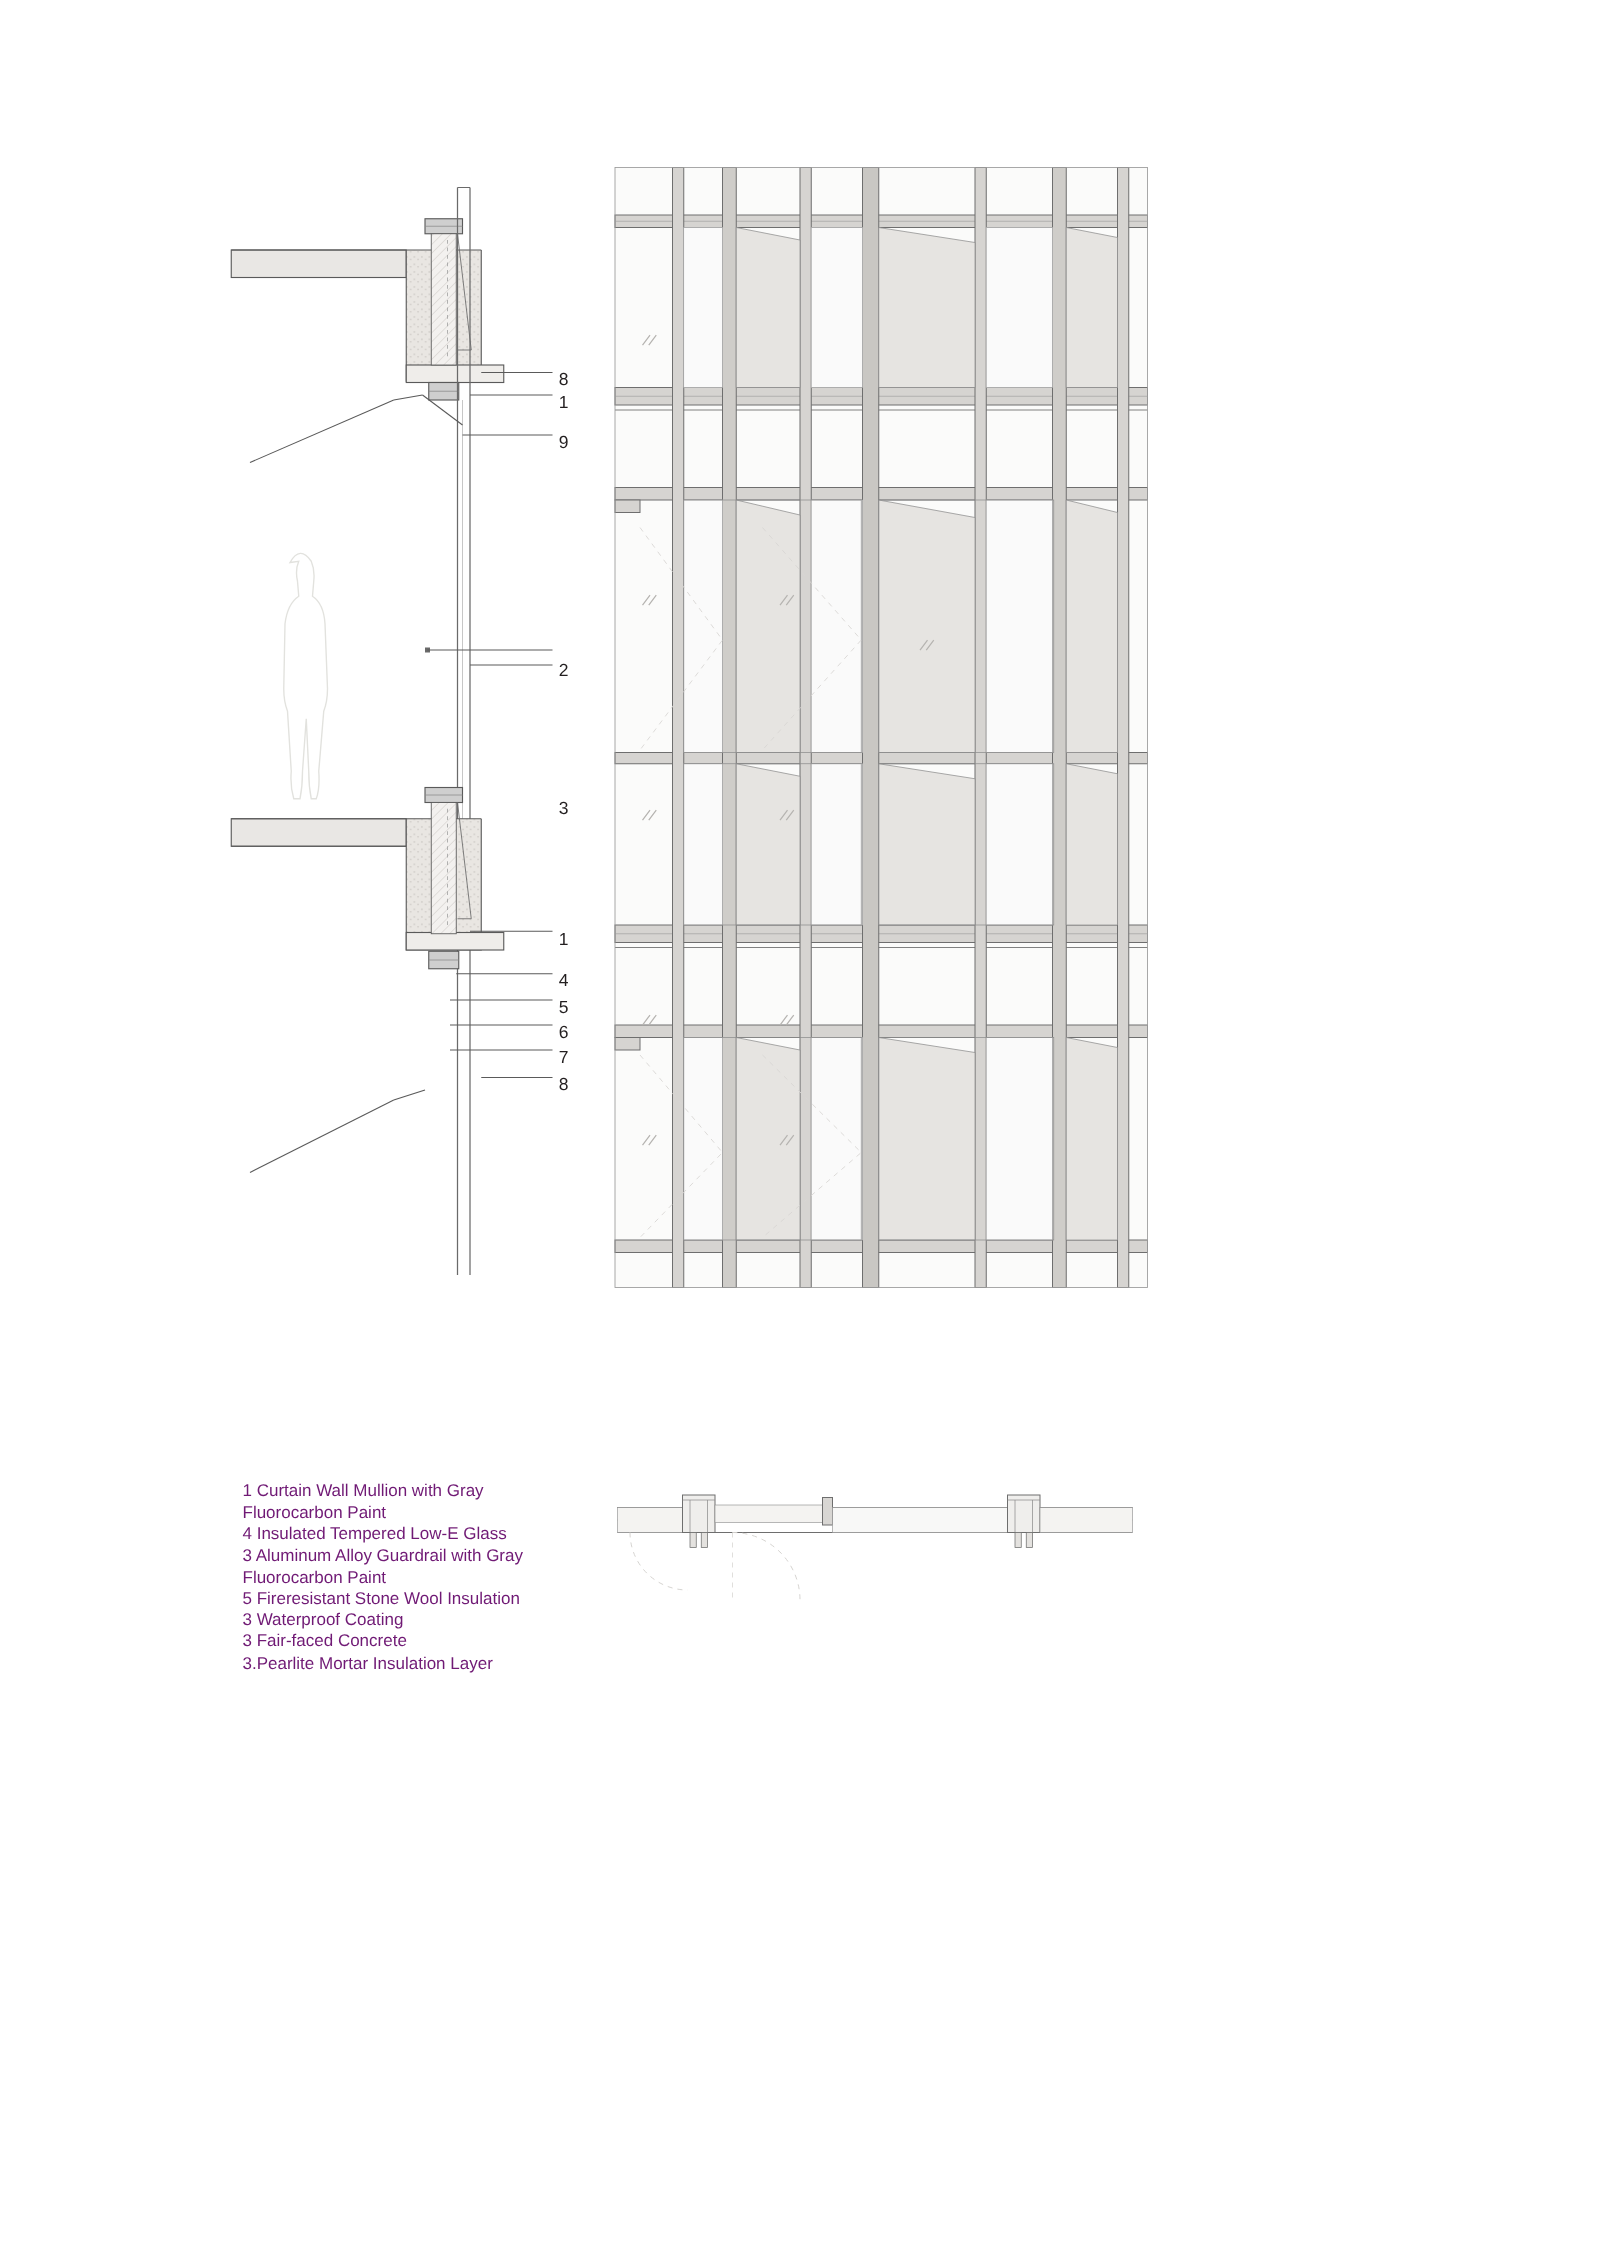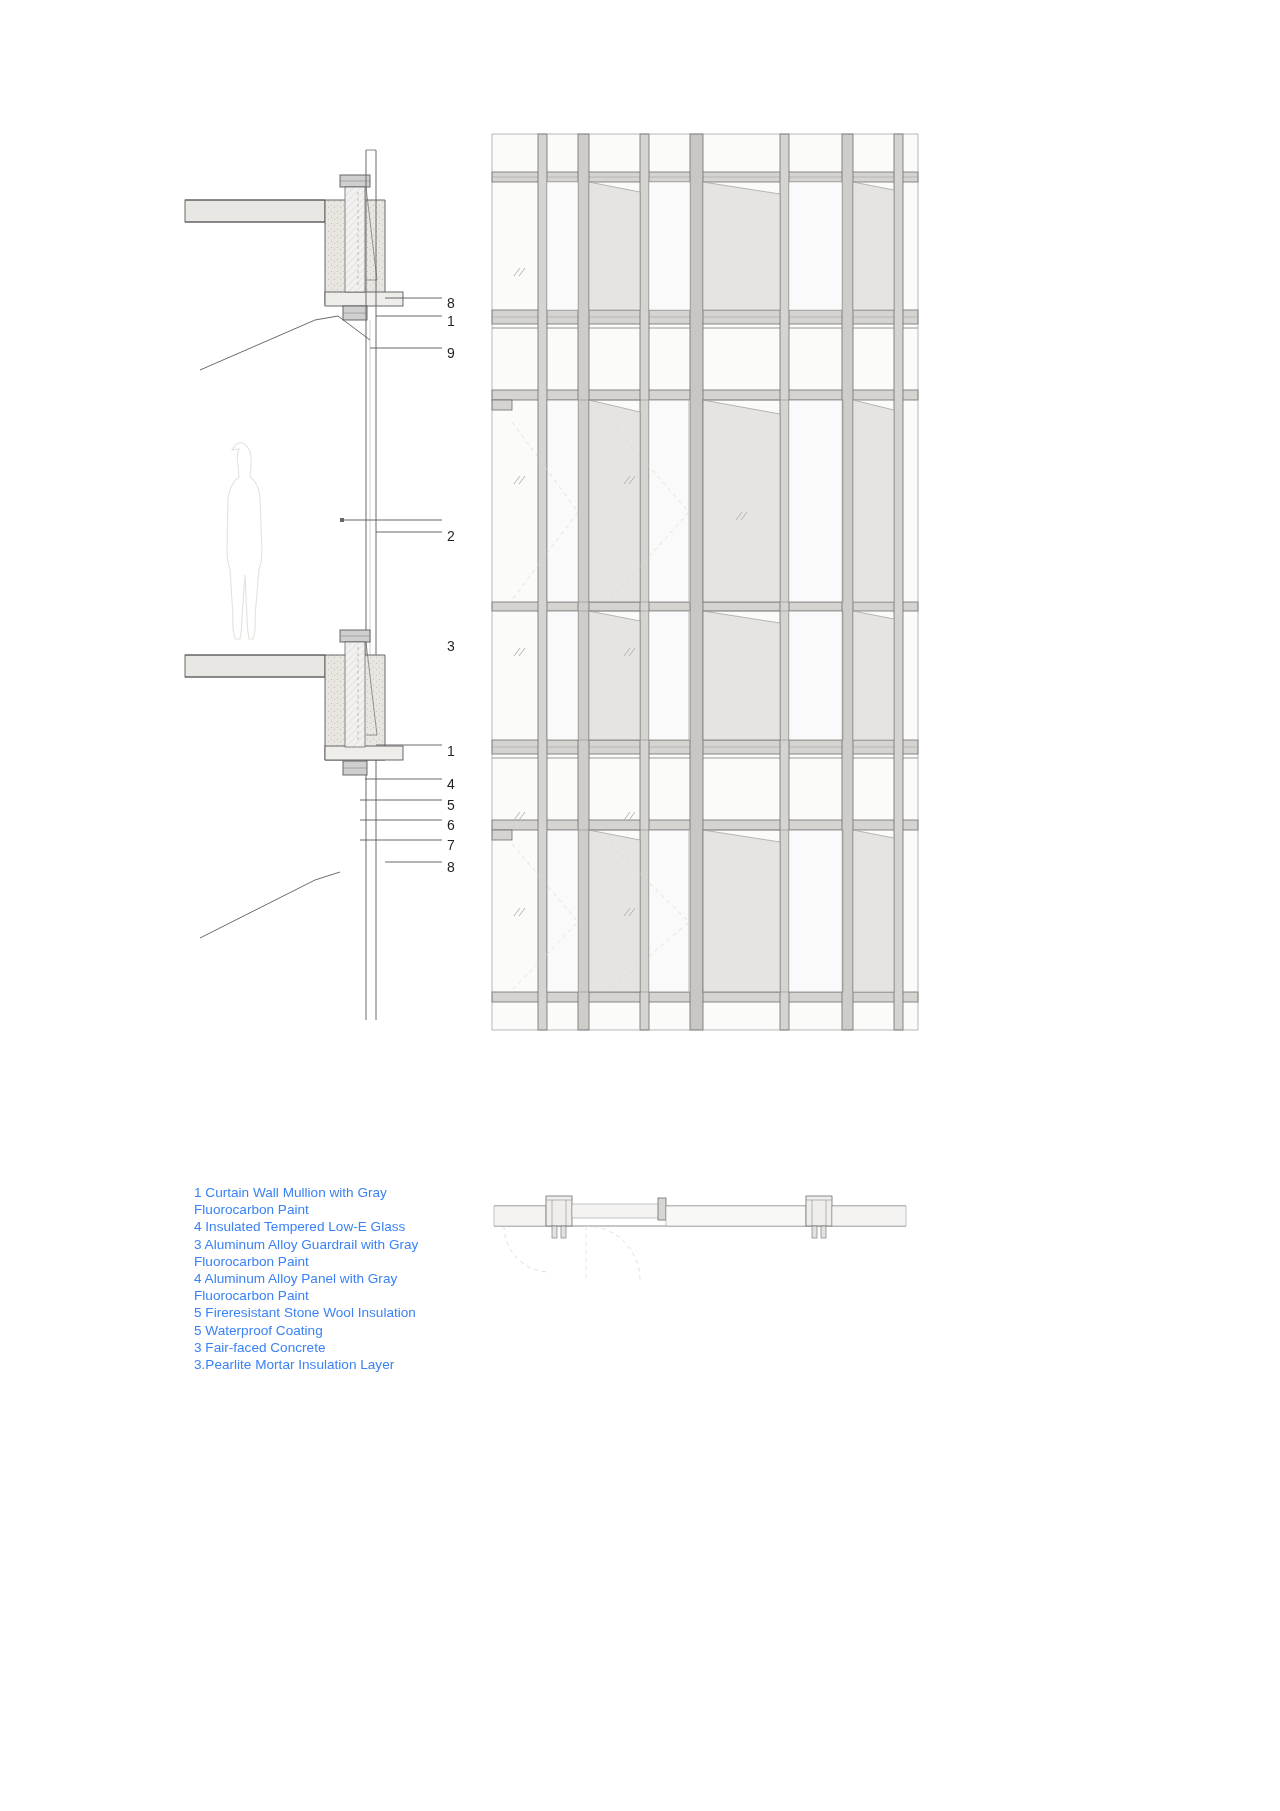--- a/index.html
+++ b/index.html
@@ -40,21 +40,21 @@
   }
 
   
   #legend {
     position: absolute;
     left: 194px;
     top: 1184px;
     width: 270px;
     font-size: 13.6px;
     line-height: 17.2px;
-    color: #3b82f6;
+    color: #701a75;
   }
   #legend .legend-line {
     white-space: normal;
   }
 </style>
 </head>
 <body>
 
 <div id="sheet">
 
@@ -265,23 +265,22 @@
 
         <rect x="2" y="2" width="426" height="896" stroke="#9c9c9c" fill="none" stroke-width="0.7"></rect>
       </g>
     </svg>
   </div>
 
   <div id="legend">
     <div class="legend-line">1 Curtain Wall Mullion with Gray Fluorocarbon Paint</div>
     <div class="legend-line">4 Insulated Tempered Low-E Glass</div>
     <div class="legend-line">3 Aluminum Alloy Guardrail with Gray Fluorocarbon Paint</div>
-    <div class="legend-line">4 Aluminum Alloy Panel with Gray Fluorocarbon Paint</div>
     <div class="legend-line">5 Fireresistant Stone Wool Insulation</div>
-    <div class="legend-line">5 Waterproof Coating</div>
+    <div class="legend-line">3 Waterproof Coating</div>
     <div class="legend-line">3 Fair-faced Concrete</div>
     <div class="legend-line">3.Pearlite Mortar Insulation Layer</div>
   </div>
 
   <div class="draw" style="left:490px; top:1178px;">
     <svg width="420" height="110" viewBox="0 0 420 110" xmlns="http://www.w3.org/2000/svg">
       <g stroke="#6e6e6e" fill="none" stroke-width="0.8">
 
         <line x1="4" y1="28" x2="416" y2="28" stroke="#6e6e6e"></line>
         <line x1="4" y1="38" x2="416" y2="38" stroke="#8e8e8e" stroke-width="0.6"></line>

